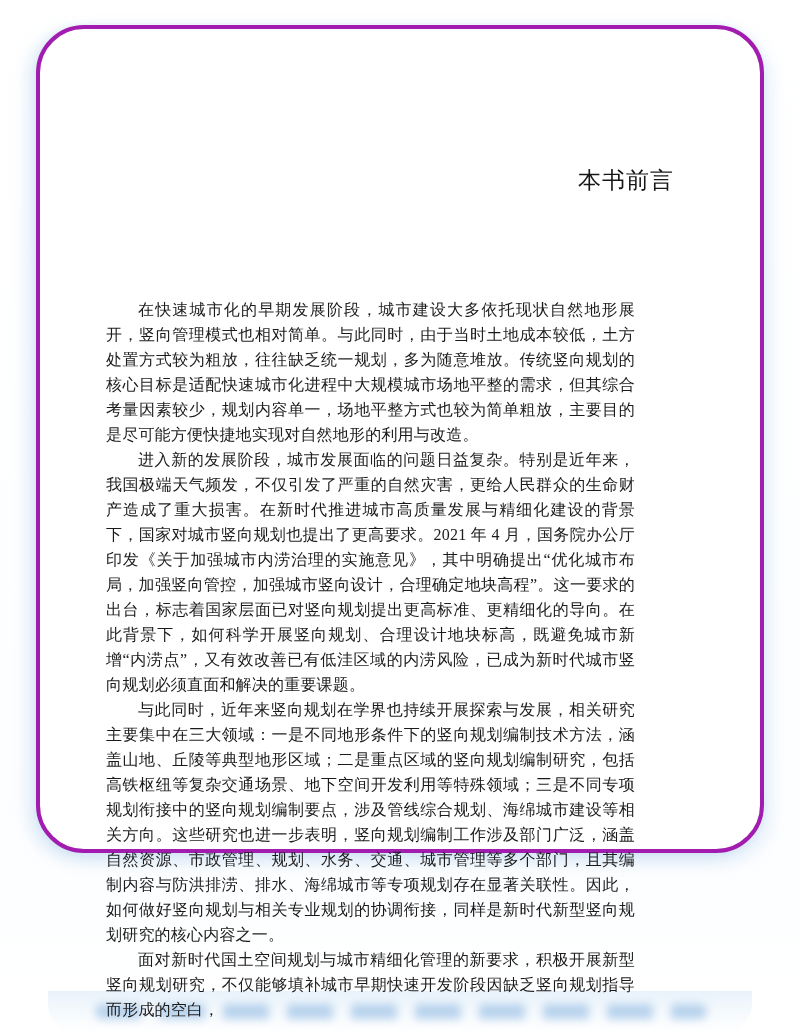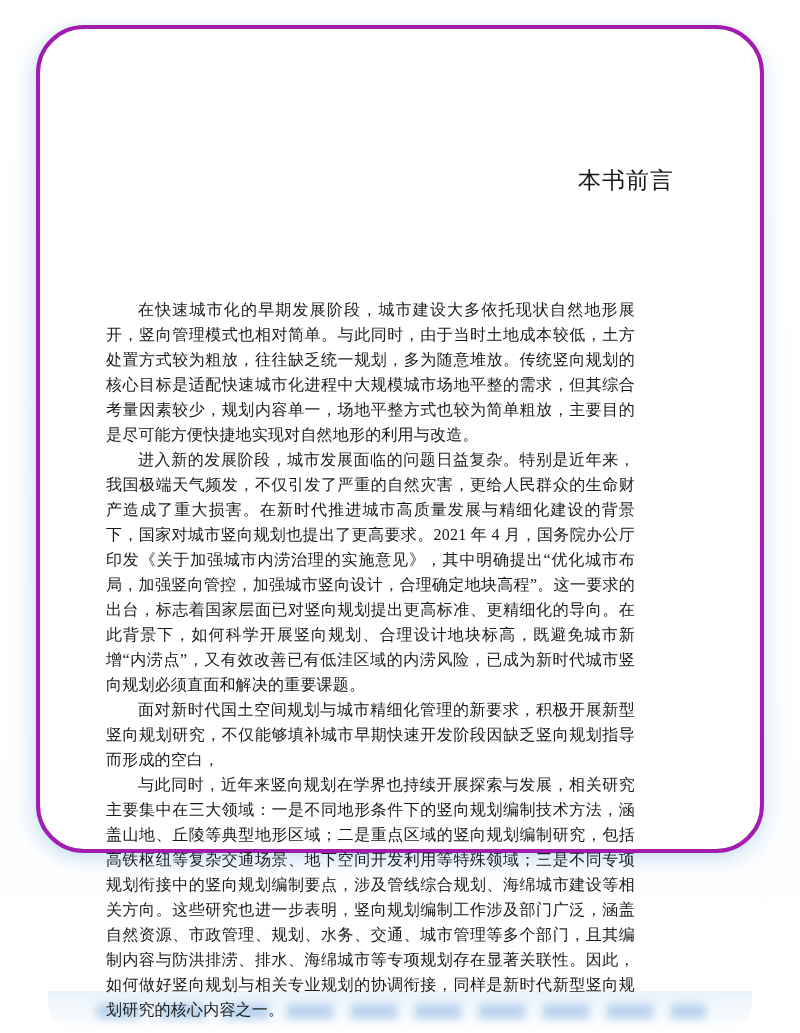--- a/index.html
+++ b/index.html
@@ -94,16 +94,16 @@
 
 <div class="blur-wash"></div>
 <div class="blur-band"></div>
 
 <div class="card">
   <div class="page-title">本书前言</div>
 
   <div class="content">
     <p>在快速城市化的早期发展阶段，城市建设大多依托现状自然地形展开，竖向管理模式也相对简单。与此同时，由于当时土地成本较低，土方处置方式较为粗放，往往缺乏统一规划，多为随意堆放。传统竖向规划的核心目标是适配快速城市化进程中大规模城市场地平整的需求，但其综合考量因素较少，规划内容单一，场地平整方式也较为简单粗放，主要目的是尽可能方便快捷地实现对自然地形的利用与改造。</p>
     <p>进入新的发展阶段，城市发展面临的问题日益复杂。特别是近年来，我国极端天气频发，不仅引发了严重的自然灾害，更给人民群众的生命财产造成了重大损害。在新时代推进城市高质量发展与精细化建设的背景下，国家对城市竖向规划也提出了更高要求。2021 年 4 月，国务院办公厅印发《关于加强城市内涝治理的实施意见》，其中明确提出“优化城市布局，加强竖向管控，加强城市竖向设计，合理确定地块高程”。这一要求的出台，标志着国家层面已对竖向规划提出更高标准、更精细化的导向。在此背景下，如何科学开展竖向规划、合理设计地块标高，既避免城市新增“内涝点”，又有效改善已有低洼区域的内涝风险，已成为新时代城市竖向规划必须直面和解决的重要课题。</p>
+    <p>与此同时，近年来竖向规划在学界也持续开展探索与发展，相关研究主要集中在三大领域：一是不同地形条件下的竖向规划编制技术方法，涵盖山地、丘陵等典型地形区域；二是重点区域的竖向规划编制研究，包括高铁枢纽等复杂交通场景、地下空间开发利用等特殊领域；三是不同专项规划衔接中的竖向规划编制要点，涉及管线综合规划、海绵城市建设等相关方向。这些研究也进一步表明，竖向规划编制工作涉及部门广泛，涵盖自然资源、市政管理、规划、水务、交通、城市管理等多个部门，且其编制内容与防洪排涝、排水、海绵城市等专项规划存在显著关联性。因此，如何做好竖向规划与相关专业规划的协调衔接，同样是新时代新型竖向规划研究的核心内容之一。</p>
     <p>面对新时代国土空间规划与城市精细化管理的新要求，积极开展新型竖向规划研究，不仅能够填补城市早期快速开发阶段因缺乏竖向规划指导而形成的空白，</p>
-    <p>与此同时，近年来竖向规划在学界也持续开展探索与发展，相关研究主要集中在三大领域：一是不同地形条件下的竖向规划编制技术方法，涵盖山地、丘陵等典型地形区域；二是重点区域的竖向规划编制研究，包括高铁枢纽等复杂交通场景、地下空间开发利用等特殊领域；三是不同专项规划衔接中的竖向规划编制要点，涉及管线综合规划、海绵城市建设等相关方向。这些研究也进一步表明，竖向规划编制工作涉及部门广泛，涵盖自然资源、市政管理、规划、水务、交通、城市管理等多个部门，且其编制内容与防洪排涝、排水、海绵城市等专项规划存在显著关联性。因此，如何做好竖向规划与相关专业规划的协调衔接，同样是新时代新型竖向规划研究的核心内容之一。</p>
   </div>
 </div>
 
 </body></html>

